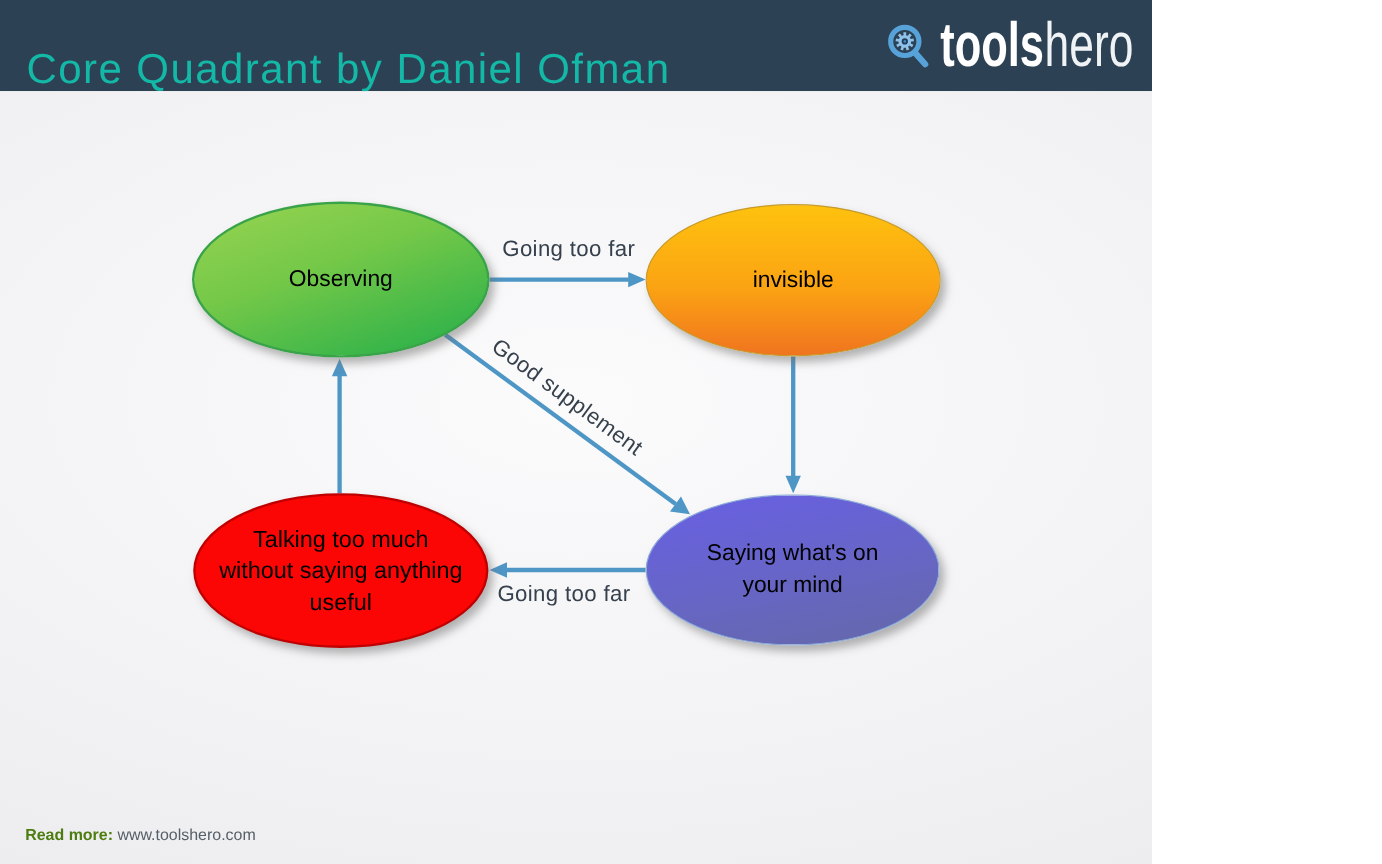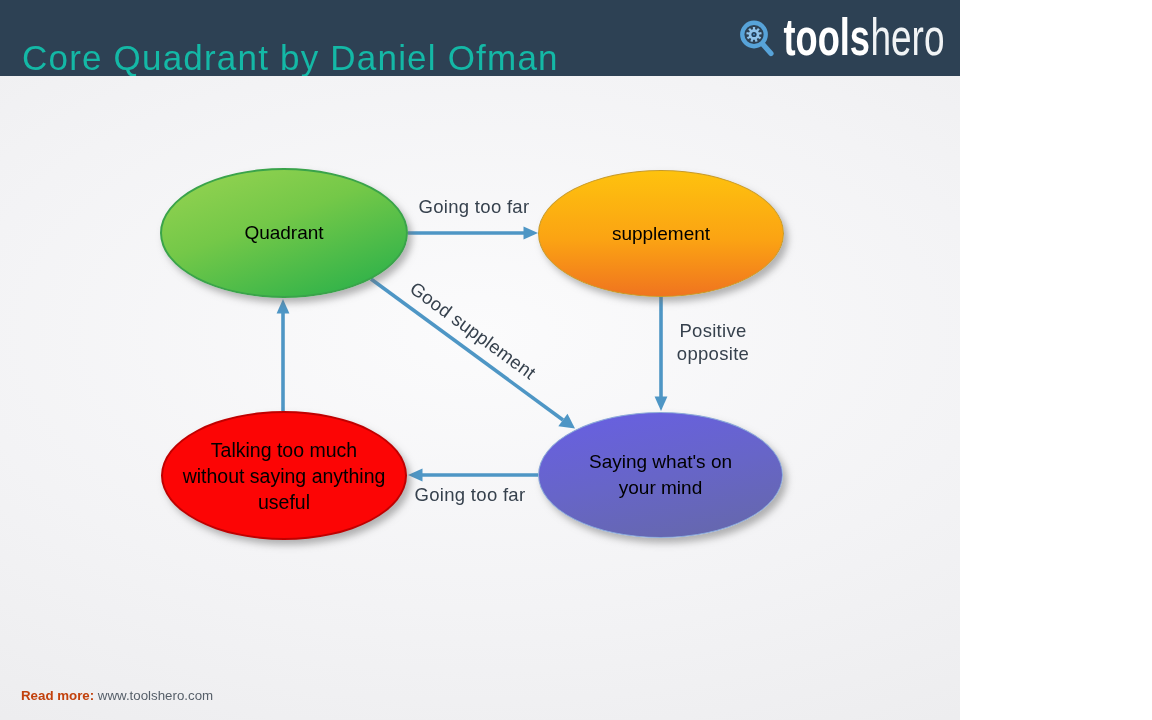--- a/index.html
+++ b/index.html
@@ -17,21 +17,21 @@
   .orange{left:538px;top:94px;width:246px;height:127px;
          background:linear-gradient(180deg,#fec20e 0%,#fba313 55%,#f0741f 100%);
          border:1px solid #c79a2a;box-shadow:4px 5px 7px rgba(110,110,110,0.5);}
   .red{left:161px;top:335px;width:246px;height:129px;
          background:#fc0505;border:2px solid #c00000;box-shadow:4px 5px 7px rgba(110,110,110,0.5);}
   .blue{left:538px;top:336px;width:245px;height:126px;
          background:linear-gradient(168deg,#685fe4 0%,#6765c8 50%,#6568a8 100%);
          border:1px solid #8aa8d8;box-shadow:4px 5px 7px rgba(110,110,110,0.5);}
   .lbl{position:absolute;color:#36414d;font-size:18.5px;line-height:23px;text-align:center;letter-spacing:0.3px;}
   .footer{position:absolute;left:21px;top:688px;font-size:13.3px;color:#565f69;}
-  .footer b{color:#c2410c;}
+  .footer b{color:#4d7c0f;}
   svg.arrows{position:absolute;left:0;top:0;}
 </style>
 </head>
 <body>
 <div class="page">
   <div class="header">
     <div class="title">Core Quadrant by Daniel Ofman</div>
     <svg width="230" height="76" viewBox="0 0 230 76" style="position:absolute;left:730px;top:0;">
       <g stroke="#57a3d9" fill="none">
         <circle cx="24" cy="34.5" r="11.75" stroke-width="4.3"></circle>
@@ -54,23 +54,22 @@
         <line x1="661" y1="221" x2="661" y2="321"></line>
         <polygon points="661,335 654.6,320.5 667.4,320.5" stroke="none"></polygon>
         <line x1="538" y1="399" x2="422" y2="399"></line>
         <polygon points="408,399 422.5,392.6 422.5,405.4" stroke="none"></polygon>
         <line x1="283" y1="335" x2="283" y2="237"></line>
         <polygon points="283,223 276.6,237.5 289.4,237.5" stroke="none"></polygon>
         <line x1="371" y1="203" x2="563" y2="344"></line>
         <polygon points="575,352.5 567.5,337.8 558.3,350.3" stroke="none"></polygon>
       </g>
     </svg>
-    <div class="ell green">Quadrant</div>
-    <div class="ell orange">supplement</div>
+    <div class="ell green">Observing</div>
+    <div class="ell orange">invisible</div>
     <div class="ell blue">Saying what's on<br>your mind</div>
     <div class="ell red" style="font-size:19.5px;">Talking too much<br>without saying anything<br>useful</div>
     <div class="lbl" style="left:394px;top:119px;width:160px;">Going too far</div>
-    <div class="lbl" style="left:643px;top:243px;width:140px;">Positive<br>opposite</div>
     <div class="lbl" style="left:390px;top:407px;width:160px;">Going too far</div>
     <div class="lbl" style="left:393px;top:243px;width:160px;transform:rotate(36.3deg);transform-origin:center;">Good supplement</div>
   </div>
   <div class="footer"><b>Read more:</b> www.toolshero.com</div>
 </div>
 
 </body></html>

